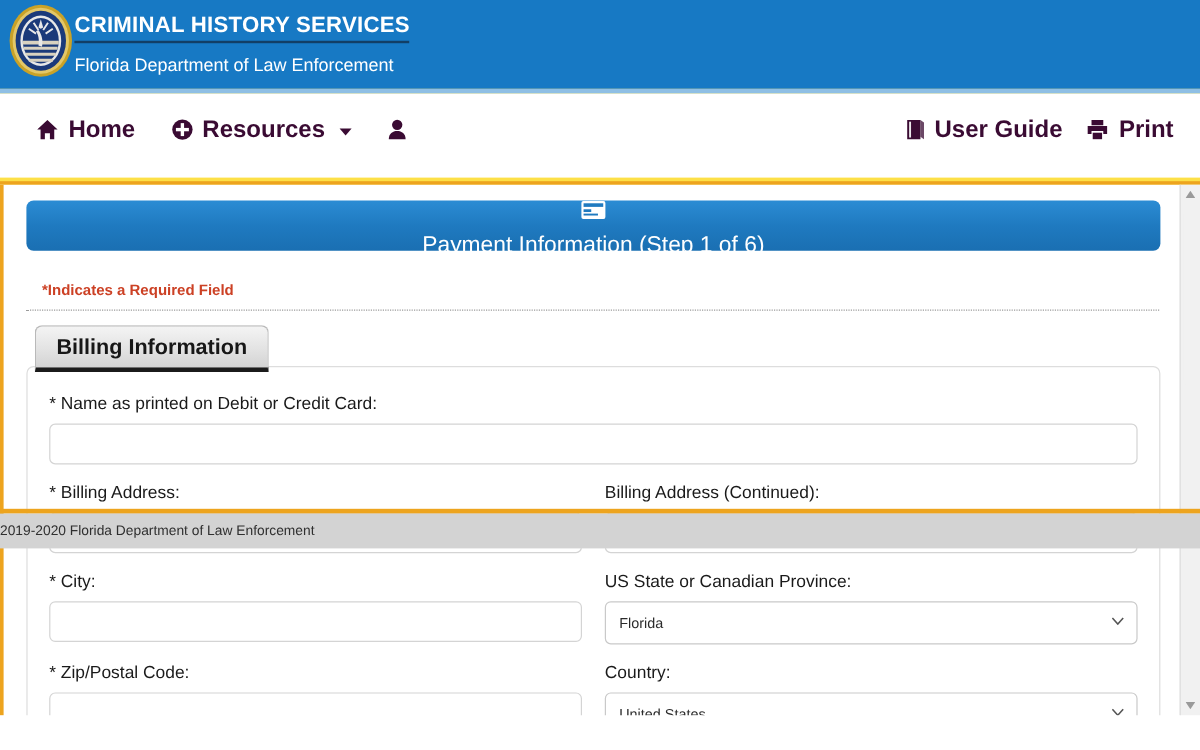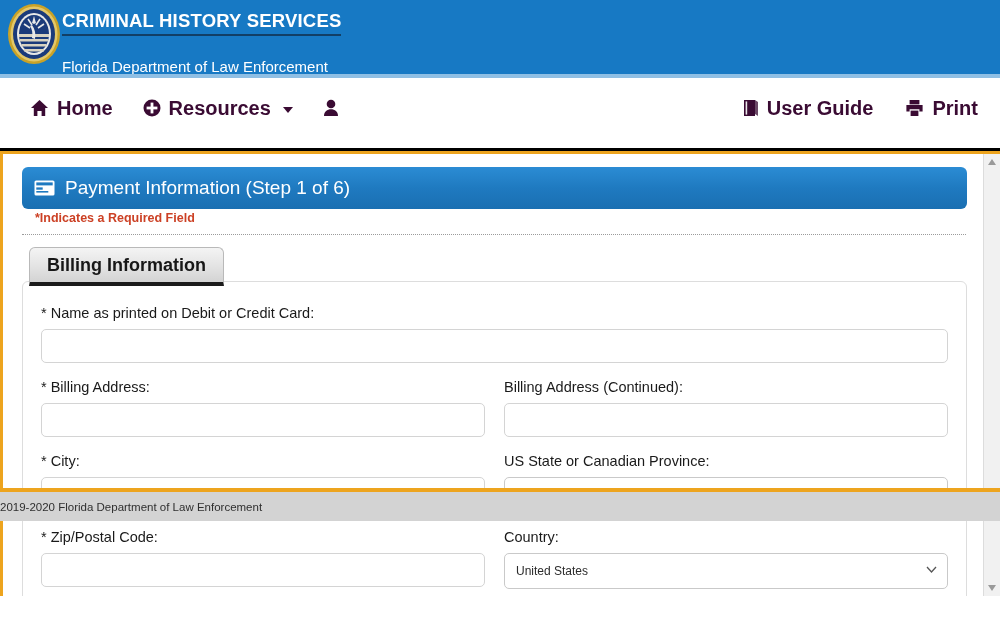--- a/index.html
+++ b/index.html
@@ -8,22 +8,22 @@
     width: 1000px;
     height: 625px;
     overflow: hidden;
     background: #ffffff;
     font-family: "Liberation Sans", sans-serif;
   }
 
   #app {
     position: relative;
     width: 1000px;
-    height: 521px;
-    background: #000000;
+    height: 457px;
+    background: #fde047;
   }
 
   
   .site-header {
     position: absolute;
     top: 0; left: 0;
     width: 1000px;
     height: 74px;
     background: #1779c4;
     overflow: hidden;
@@ -53,21 +53,21 @@
     line-height: 22px;
     white-space: nowrap;
     padding-bottom: 2px;
     border-bottom: 2px solid #123f66;
     display: inline-block;
   }
   .header-subtitle {
     font-size: 15px;
     color: #ffffff;
     line-height: 22px;
-    margin-top: 20px;
+    margin-top: 8px;
     white-space: nowrap;
   }
 
   
   .navbar {
     position: absolute;
     top: 78px; left: 0;
     width: 1000px; height: 70px;
     background: #ffffff;
   }
@@ -76,21 +76,21 @@
     left: 30px; top: 19px;
     display: flex;
     align-items: center;
     gap: 30px;
   }
   .nav-right {
     position: absolute;
     right: 22px; top: 19px;
     display: flex;
     align-items: center;
-    gap: 32px;
+    gap: 20px;
   }
   .nav-item {
     display: flex;
     align-items: center;
     gap: 8px;
     color: #3a0b33;
     font-size: 20px;
     font-weight: bold;
     cursor: pointer;
     white-space: nowrap;
@@ -133,35 +133,35 @@
   
   .step-header {
     position: relative;
     margin-top: 13px;
     width: 945px;
     height: 42px;
     border-radius: 6px;
     background: linear-gradient(to bottom, #2b8cd4 0%, #1f7ac0 50%, #1a6fb2 100%);
     display: flex;
     align-items: center;
-    padding-left: 12px;
     gap: 10px;
+    flex-direction: column;
   }
   .step-title {
     color: #ffffff;
     font-size: 19px;
     font-weight: normal;
     line-height: 24px;
     white-space: nowrap;
   }
   .card-icon { width: 21px; height: 16px; display: block; }
 
   
   .required-note {
-    margin-top: 1px;
+    margin-top: 25px;
     color: #cc4125;
     font-size: 12.5px;
     font-weight: bold;
     line-height: 16px;
     padding-left: 13px;
   }
   .dotted-rule {
     margin-top: 8px;
     width: 944px;
     height: 0;

